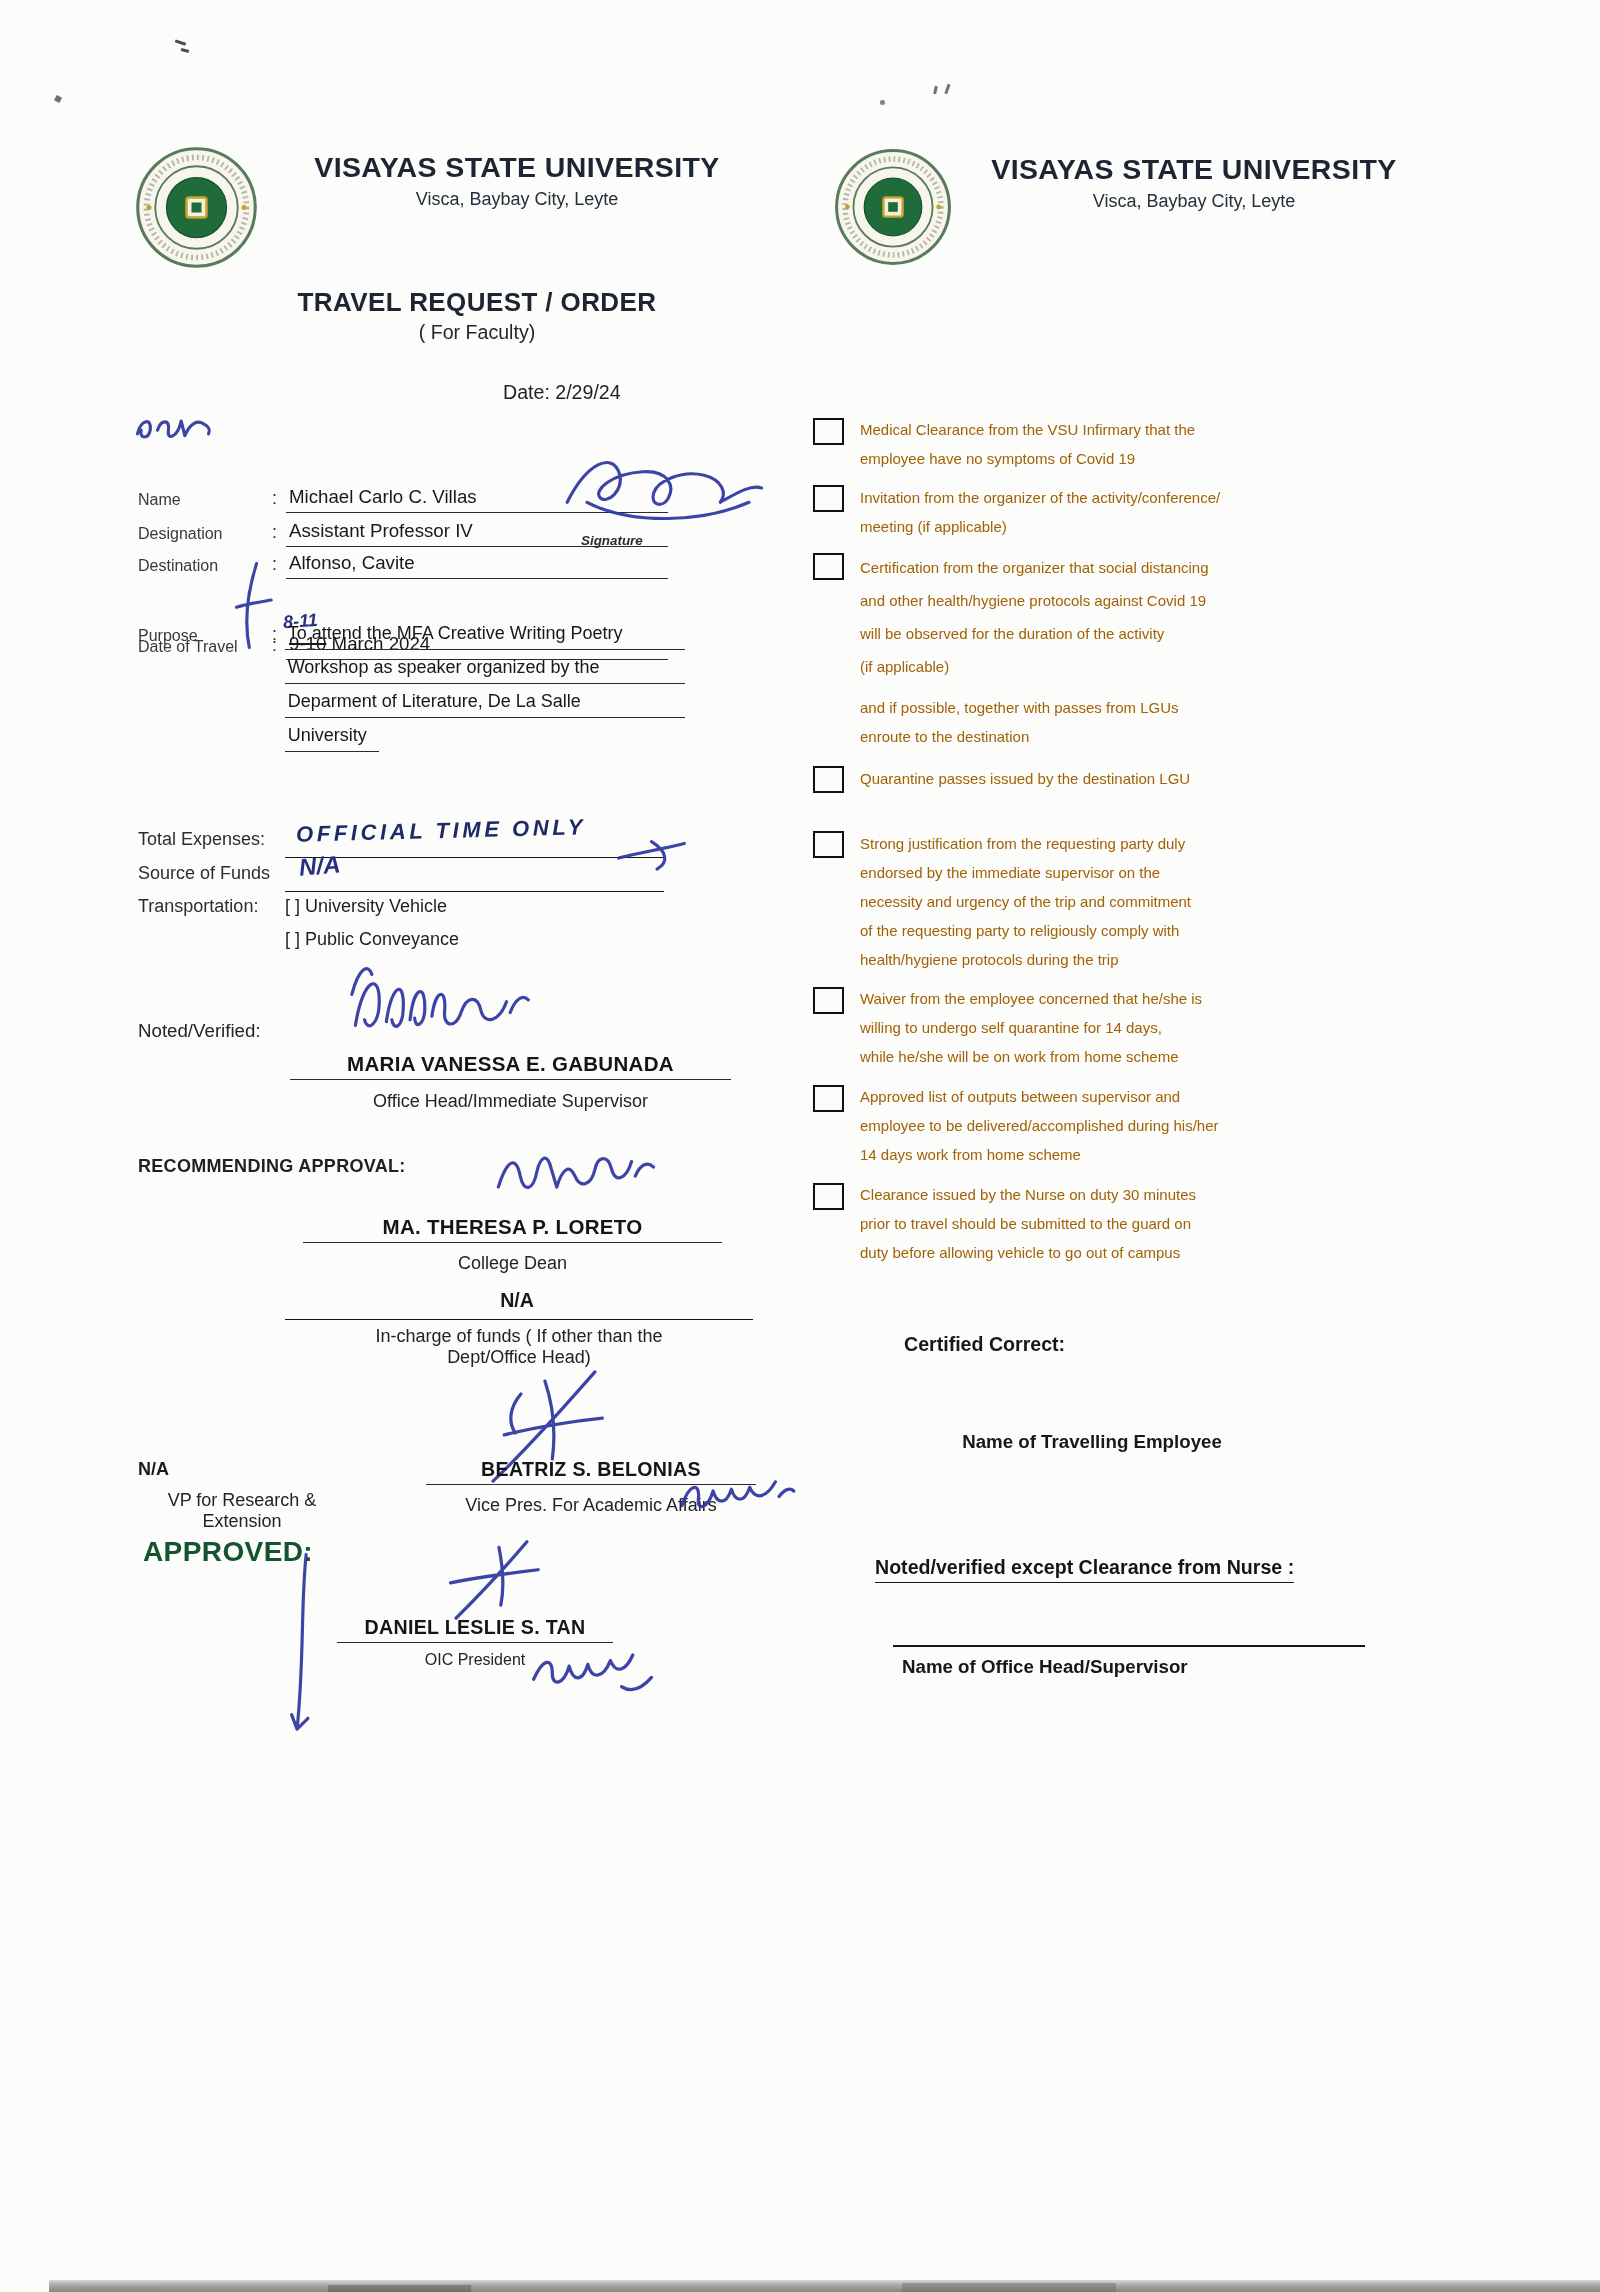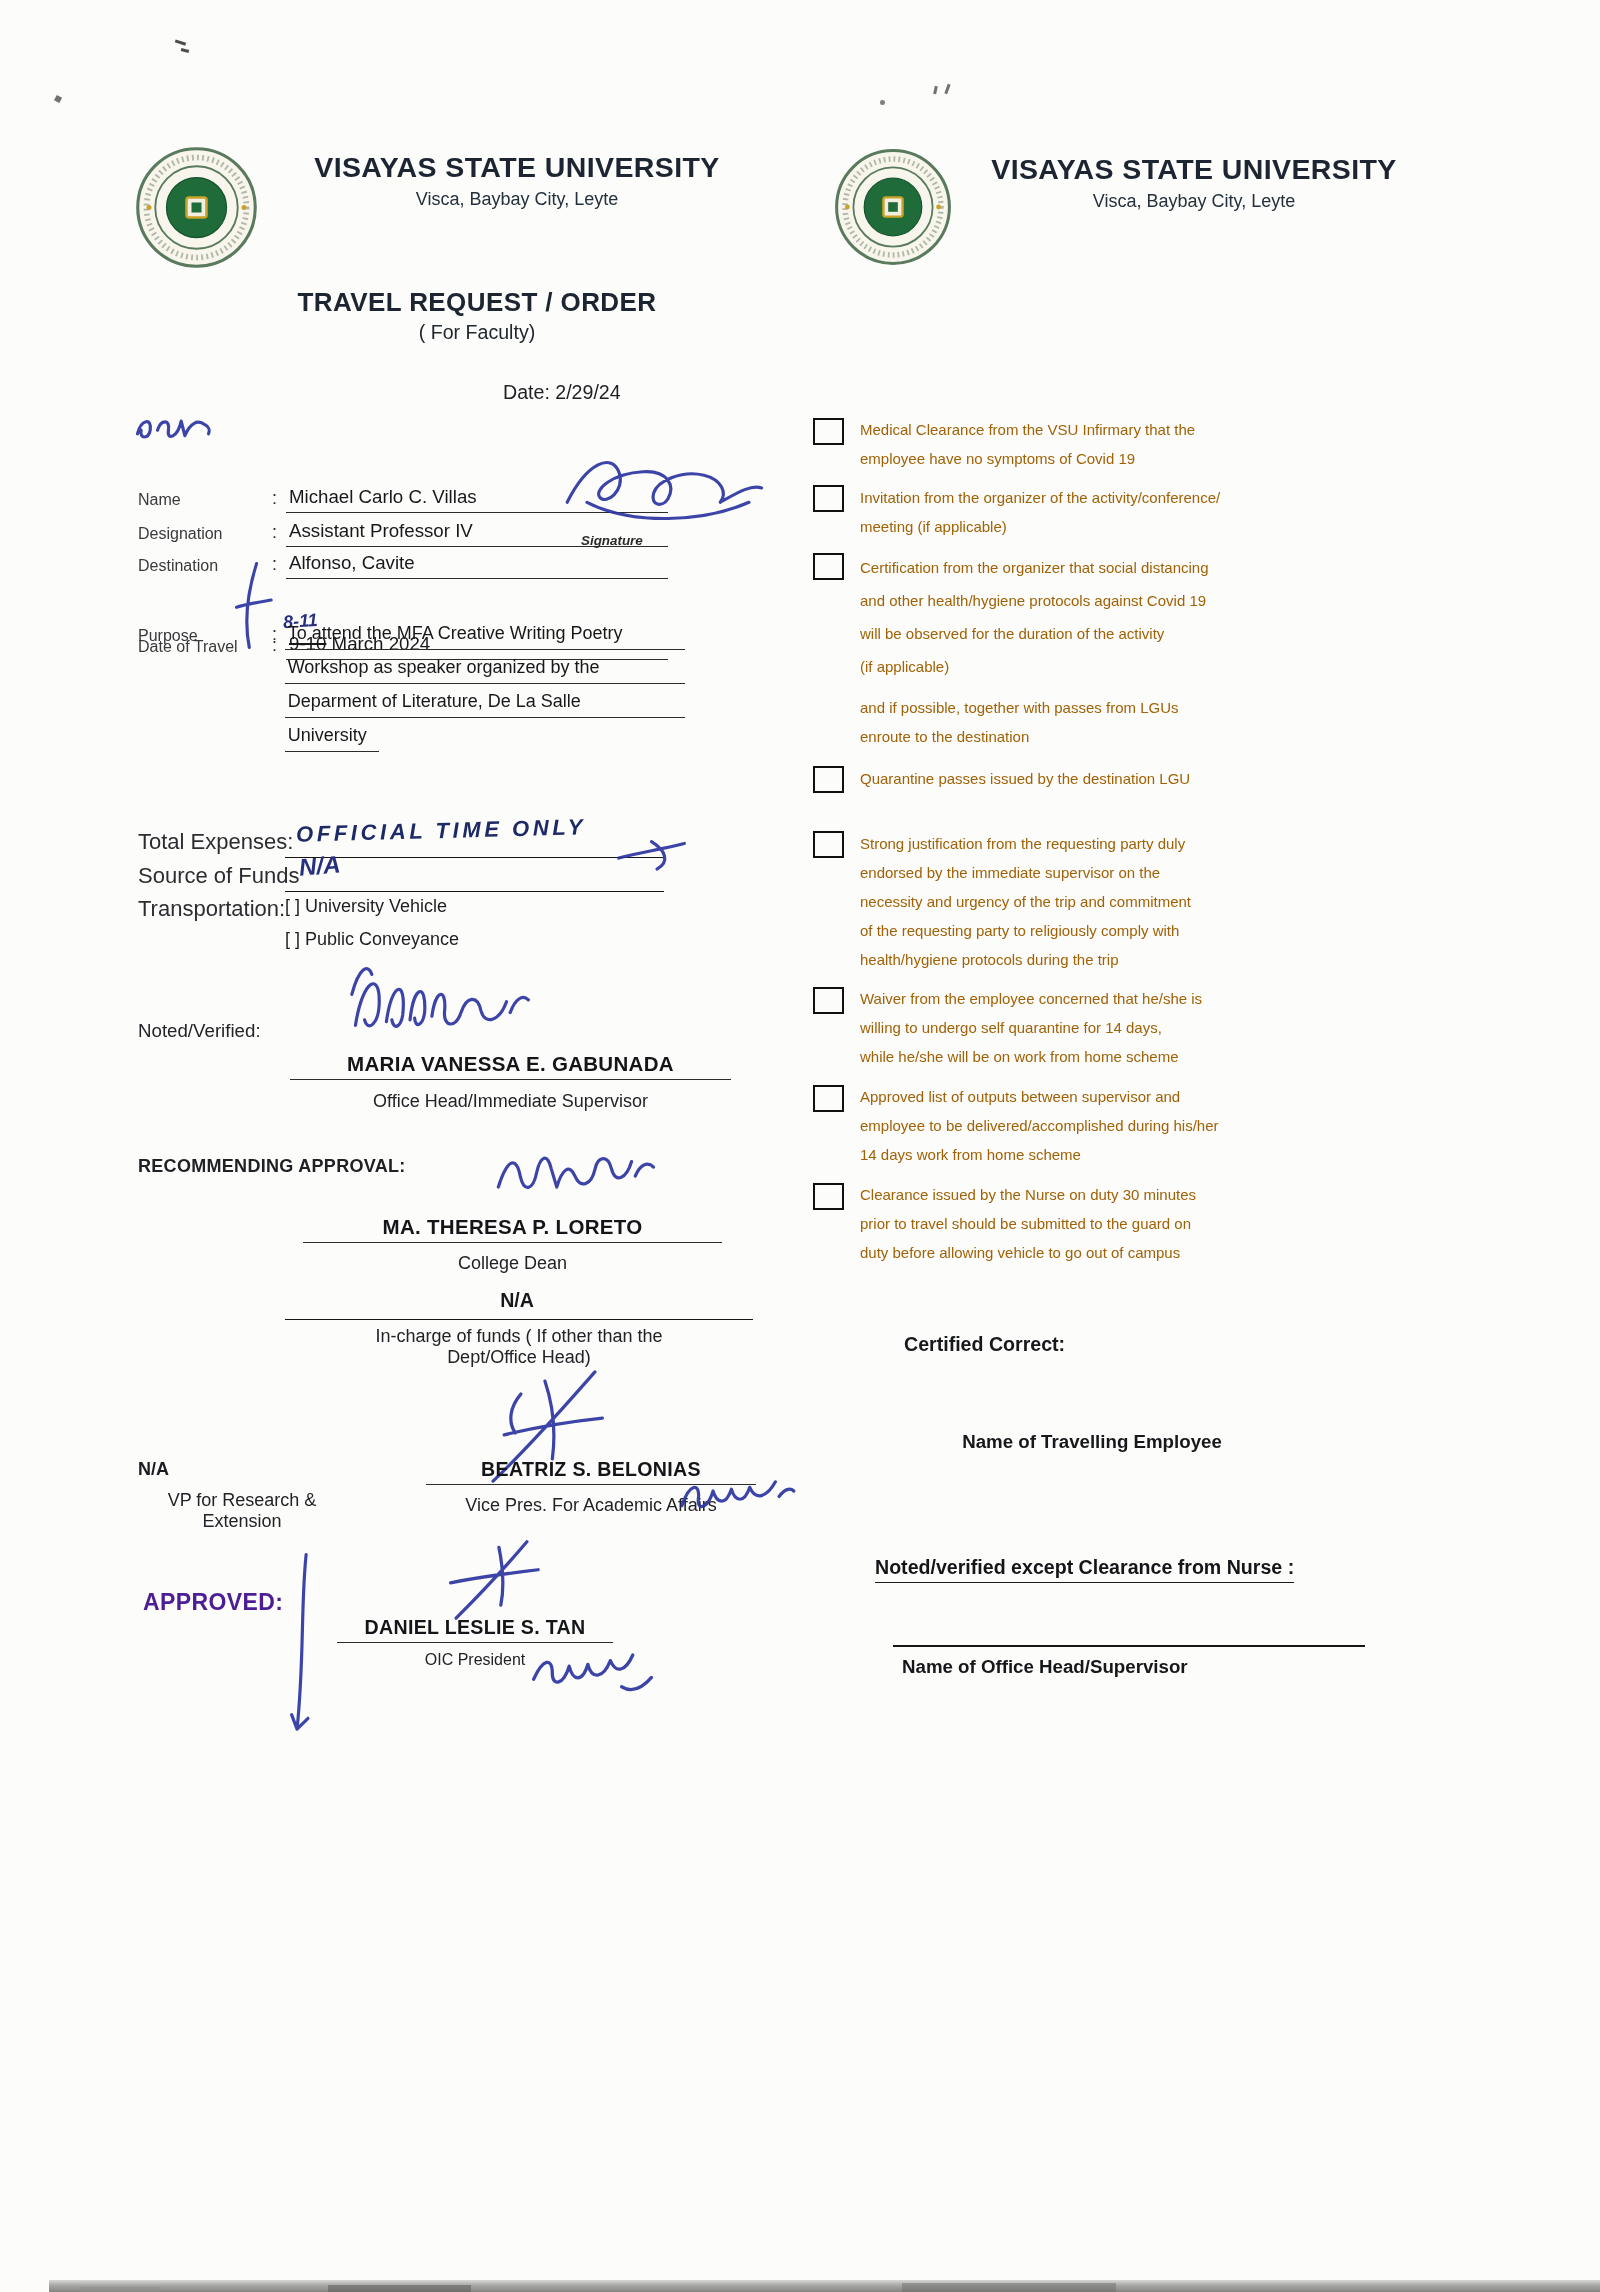--- a/index.html
+++ b/index.html
@@ -13,21 +13,21 @@
   .univ-addr{font-size:18px;color:#24303c;}
   .form-title{font-size:26px;font-weight:bold;color:#1d2630;letter-spacing:0.4px;}
   .form-sub{font-size:19.6px;color:#20282f;}
   .flabel{display:inline-block;width:134px;font-size:16px;color:#38393b;vertical-align:bottom;padding-bottom:3.6px;}
   .fcolon{display:inline-block;width:14.3px;font-size:18px;color:#2a2a2a;vertical-align:bottom;padding-bottom:3.6px;}
   .fvalue{display:inline-block;width:379px;font-size:18.7px;color:#17181a;border-bottom:1.8px solid #2b2b2b;padding:0 0 3.6px 2.7px;vertical-align:bottom;}
   .struck{text-decoration:line-through;text-decoration-thickness:1.8px;}
   .sig-cap{font-size:13.4px;font-weight:bold;font-style:italic;color:#2b2b2b;}
   .p-line{width:397px;font-size:18px;color:#17181a;border-bottom:1.8px solid #2b2b2b;padding:2.7px 0 4.5px 2.7px;margin-bottom:4.5px;line-height:21.4px;}
   .p-line.fit{width:fit-content;padding-right:12.5px;}
-  .lbl20{font-size:22px;color:#2c2d30;}
+  .lbl20{font-size:18px;color:#2c2d30;}
   .lbl21{font-size:18.7px;color:#232427;}
   .opt{font-size:18px;color:#1d1e21;}
   .name-line{font-weight:bold;font-size:20.5px;color:#141518;border-bottom:1.8px solid #2b2b2b;padding-bottom:3px;letter-spacing:0.3px;}
   .role{font-size:18px;color:#222327;}
   .ink{color:#2b35a0;}
   .hw-caps{font-size:22px;letter-spacing:3.6px;font-style:italic;font-weight:600;color:#1d2a66;transform:rotate(-1.5deg);}
   .hw{font-style:italic;font-weight:bold;color:#27307d;}
   .chk{position:relative;padding-left:47px;margin-bottom:9.8px;width:606px;}
   .chk .box{position:absolute;left:0;top:2.7px;width:27px;height:23px;border:2.7px solid #101010;background:transparent;}
   .chk-text{font-size:15px;line-height:29px;color:#a16207;white-space:pre-line;display:block;}
@@ -141,21 +141,21 @@
 
   <div class="abs b" style="left:138px;top:1459px;font-size:18px;color:#1a1b1e;">N/A</div>
   <div class="abs c role pre" style="left:135px;top:1490px;width:214px;">VP for Research &amp;
 Extension</div>
   <div class="abs c name-line" style="left:426px;top:1458px;width:330px;font-size:19.6px;">BEATRIZ S. BELONIAS</div>
   <div class="abs c role" style="left:417px;top:1495px;width:348px;">Vice Pres. For Academic Affairs</div>
   <svg class="abs sig" style="left:675px;top:1469px;" width="122" height="55" viewBox="0 0 130 60">
     <path d="M6,40 C14,16 26,14 24,32 C22,46 34,44 40,24 C44,38 54,40 60,22 C64,36 74,38 80,20 C86,34 98,32 108,14 M112,30 C118,22 124,20 128,24"></path>
   </svg>
 
-  <div class="abs b" style="left:143px;top:1589px;font-size:23px;color:#4c1d95;letter-spacing:0.4px;">APPROVED:</div>
+  <div class="abs b" style="left:143px;top:1536px;font-size:28px;color:#14532d;letter-spacing:0.4px;">APPROVED:</div>
   <svg class="abs sig" style="left:417px;top:1537px;" width="149" height="86" viewBox="0 0 160 90">
     <path d="M118,4 C96,30 70,58 42,86 M36,48 C66,42 96,38 130,34 M88,10 C92,30 94,52 90,72"></path>
   </svg>
   <div class="abs c name-line" style="left:337px;top:1616px;width:276px;font-size:19.6px;">DANIEL LESLIE S. TAN</div>
   <div class="abs c role" style="left:337px;top:1651px;width:276px;font-size:16px;">OIC President</div>
   <svg class="abs sig" style="left:528px;top:1636px;" width="131" height="66" viewBox="0 0 140 70">
     <path d="M6,46 C16,24 26,22 26,40 C26,54 38,52 44,32 C48,48 58,50 64,30 C68,46 80,46 88,26 C94,40 104,38 112,20 M100,54 C110,60 120,58 132,44"></path>
   </svg>
   <svg class="abs sig" style="left:283px;top:1551px;" width="39" height="200" viewBox="0 0 40 220">
     <path d="M24,4 C18,60 22,120 14,196 M14,196 L8,180 M14,196 L26,184"></path>

